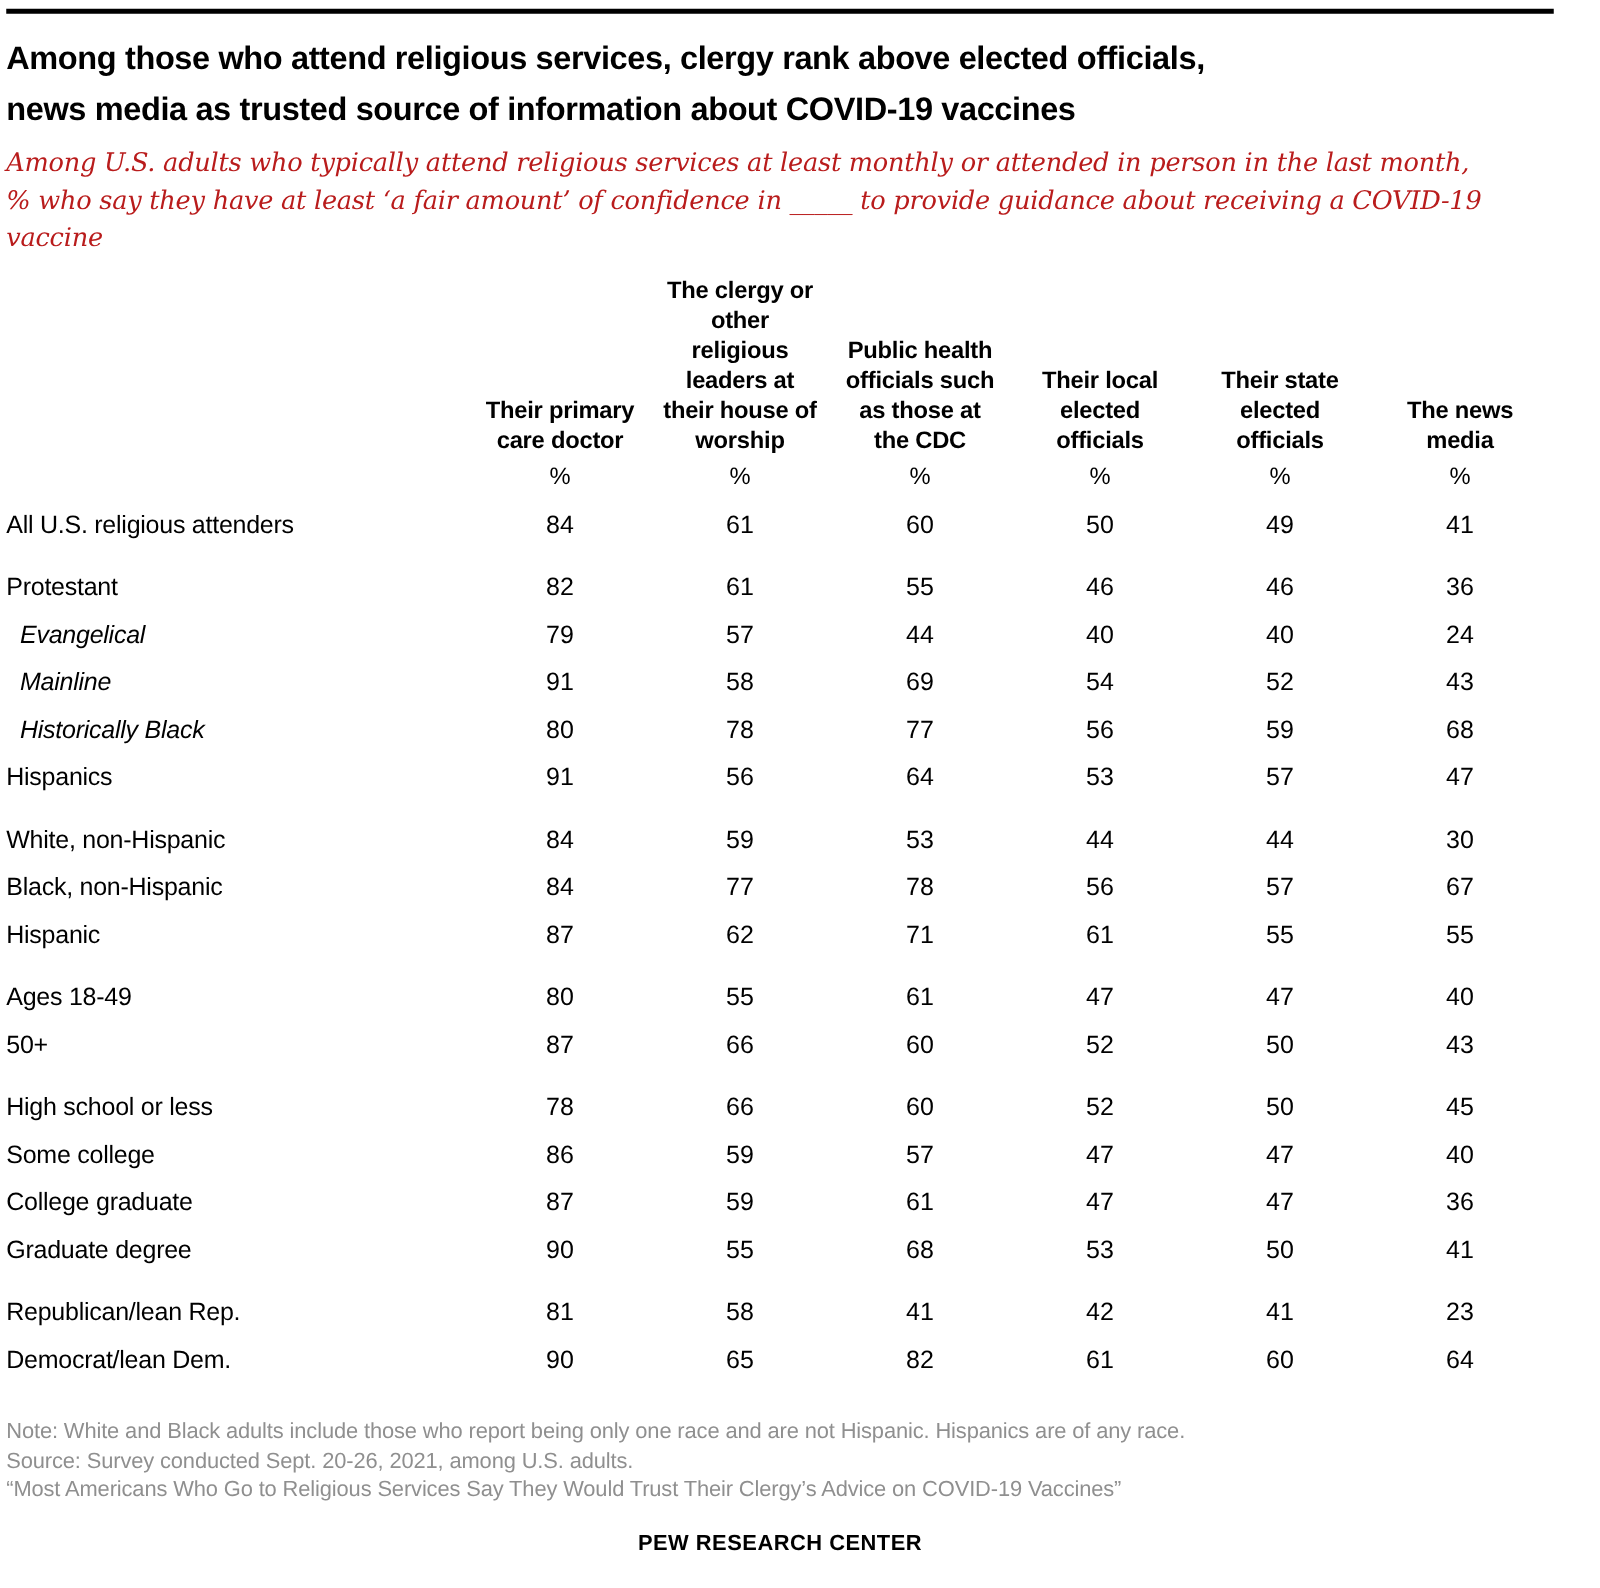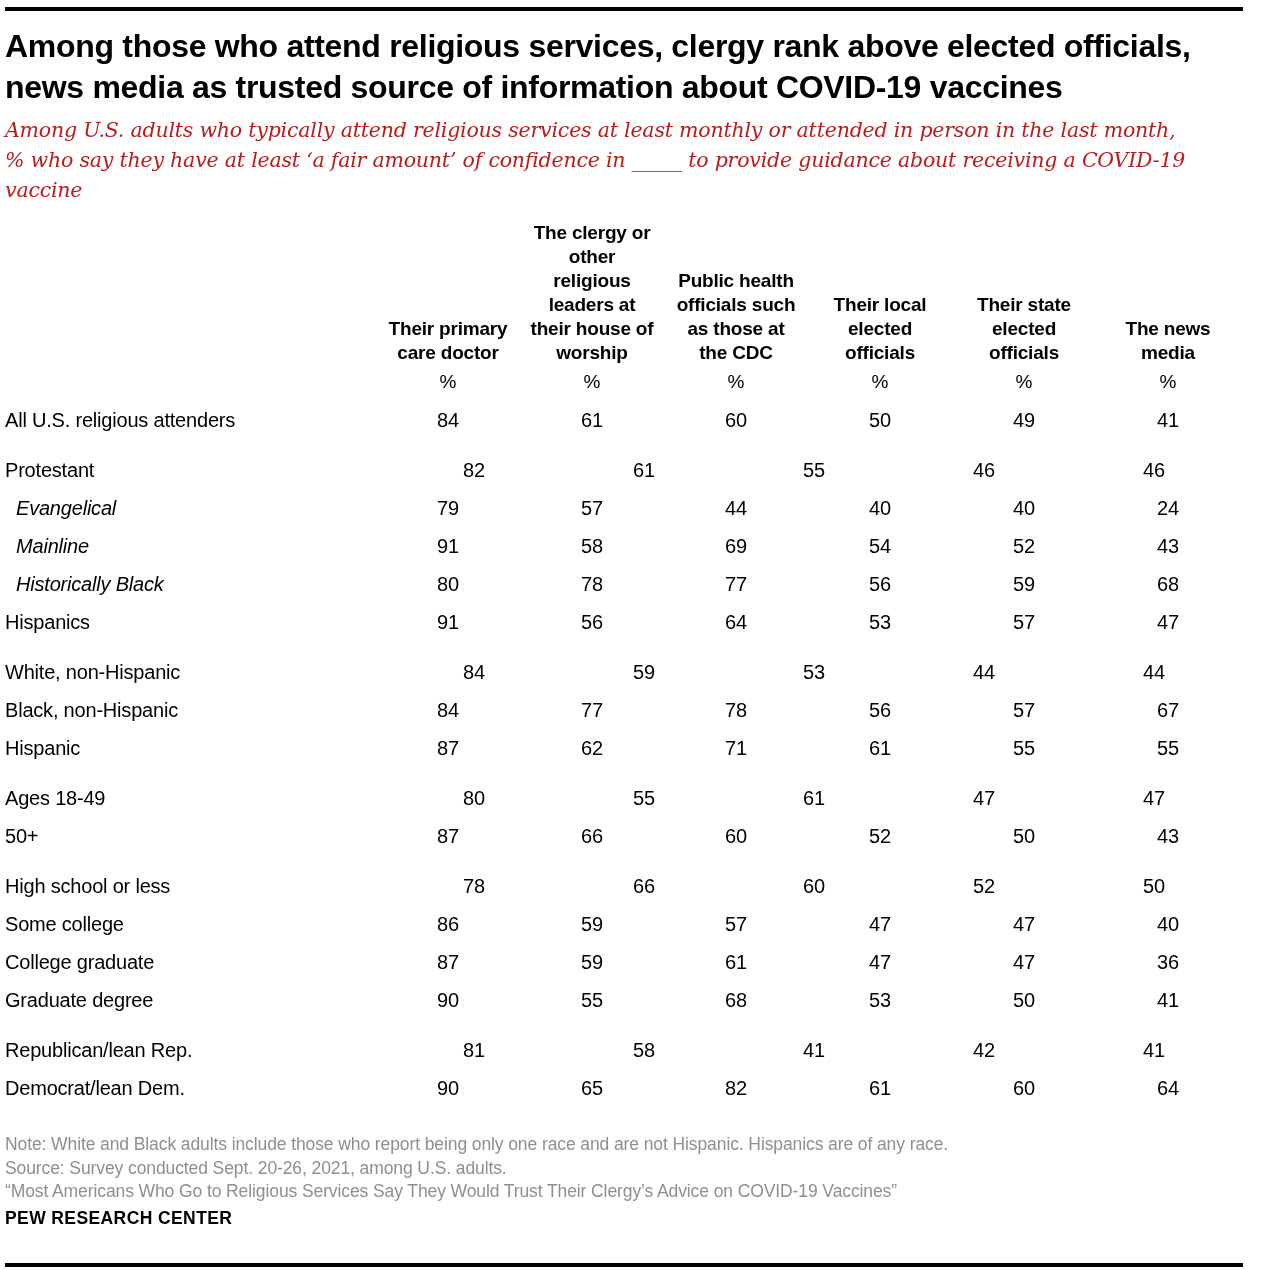--- a/index.html
+++ b/index.html
@@ -7,50 +7,50 @@
   body {
     width: 1280px; height: 1270px; overflow: hidden;
     font-family: "Liberation Sans", sans-serif; color: #000;
   }
   .container { margin-left: 5px; width: 1238px; }
   .rule { height: 4px; background: #000; }
   .rule-top { margin-top: 7px; }
   .rule-bottom { margin-top: 34px; }
   .title { margin-top: 15px; }
   .title-line {
-    display: block; font-weight: bold; font-size: 32px; line-height: 41px;
+    display: block; font-weight: bold; font-size: 26px; line-height: 41px;
     letter-spacing: -0.3px; white-space: nowrap;
   }
   .subtitle { margin-top: 7px; }
   .subtitle-line {
     display: block; font-family: "DejaVu Serif", serif; font-style: italic;
     font-size: 20.5px; line-height: 30px; color: #b91c1c;
     letter-spacing: -0.2px; white-space: nowrap;
   }
   .grid-row { display: grid; grid-template-columns: 371px repeat(6, 144px); }
   .thead { margin-top: 16px; align-items: end; }
   .col-header {
     font-weight: bold; font-size: 19px; line-height: 24px; text-align: center;
     white-space: pre-line; letter-spacing: -0.2px;
   }
   .unit-row { margin-top: 3px; height: 28px; align-items: center; }
   .unit-cell { text-align: center; font-size: 19px; }
   .tbody { margin-top: 5px; }
   .trow { height: 38px; align-items: center; }
-  .trow.group-start { margin-top: 12px; gap: 26px; }
+  .trow.group-start { margin-top: 12px; }
   .row-label { font-size: 20px; letter-spacing: -0.2px; white-space: nowrap; }
   .row-label.sub { font-style: italic; padding-left: 11px; }
   .val-cell { text-align: center; font-size: 20px; }
   .footnotes { margin-top: 26px; }
   .footnote-line {
     display: block; font-size: 17.5px; line-height: 23.5px; color: #8f8f8f;
     letter-spacing: -0.1px; white-space: nowrap;
   }
   .brand {
-    margin-top: 4px; font-weight: bold; font-size: 17.5px; letter-spacing: 0.4px;
+    margin-top: 20px; font-weight: bold; font-size: 17.5px; letter-spacing: 0.4px; text-align: center;
   }
 </style>
 </head>
 <body>
 
 <div class="container">
 
   <div class="rule rule-top"></div>
 
   <div class="title">

